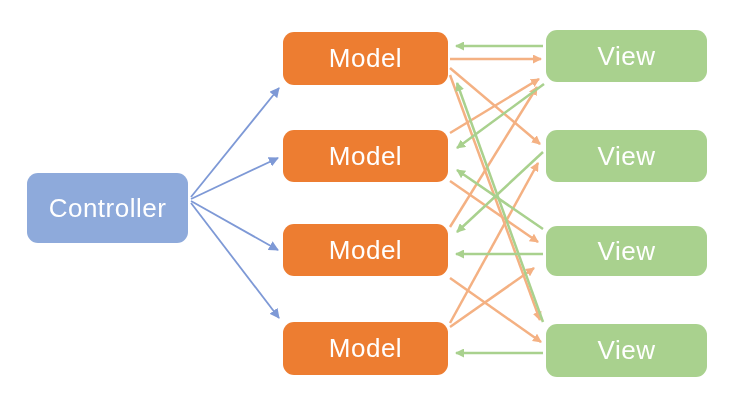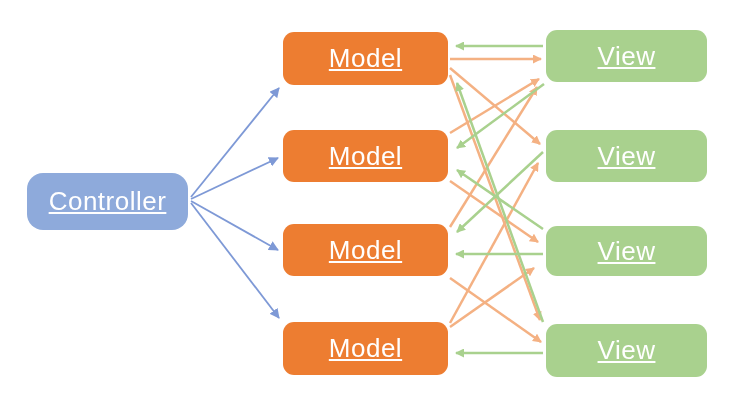--- a/index.html
+++ b/index.html
@@ -13,24 +13,23 @@
   #arrow-layer{position:absolute;left:0;top:0;width:737px;height:400px;}
   .node{
     position:absolute;
     display:flex;align-items:center;justify-content:center;
     color:#ffffff;
     font-size:26px;
     font-weight:400;
     border-radius:11px;
     user-select:none;
     letter-spacing:0.5px;
-    text-decoration:underline;
   }
   
-  .ctrl{left:27px;top:173px;width:161px;height:57px;border-radius:16px;}
+  .ctrl{left:27px;top:173px;width:161px;height:70px;}
   .m1{left:283px;top:32px;width:165px;height:53px;}
   .m2{left:283px;top:130px;width:165px;height:52px;}
   .m3{left:283px;top:224px;width:165px;height:52px;}
   .m4{left:283px;top:322px;width:165px;height:53px;}
   .v1{left:546px;top:30px;width:161px;height:52px;}
   .v2{left:546px;top:130px;width:161px;height:52px;}
   .v3{left:546px;top:226px;width:161px;height:50px;}
   .v4{left:546px;top:324px;width:161px;height:53px;}
 </style>
 </head>

